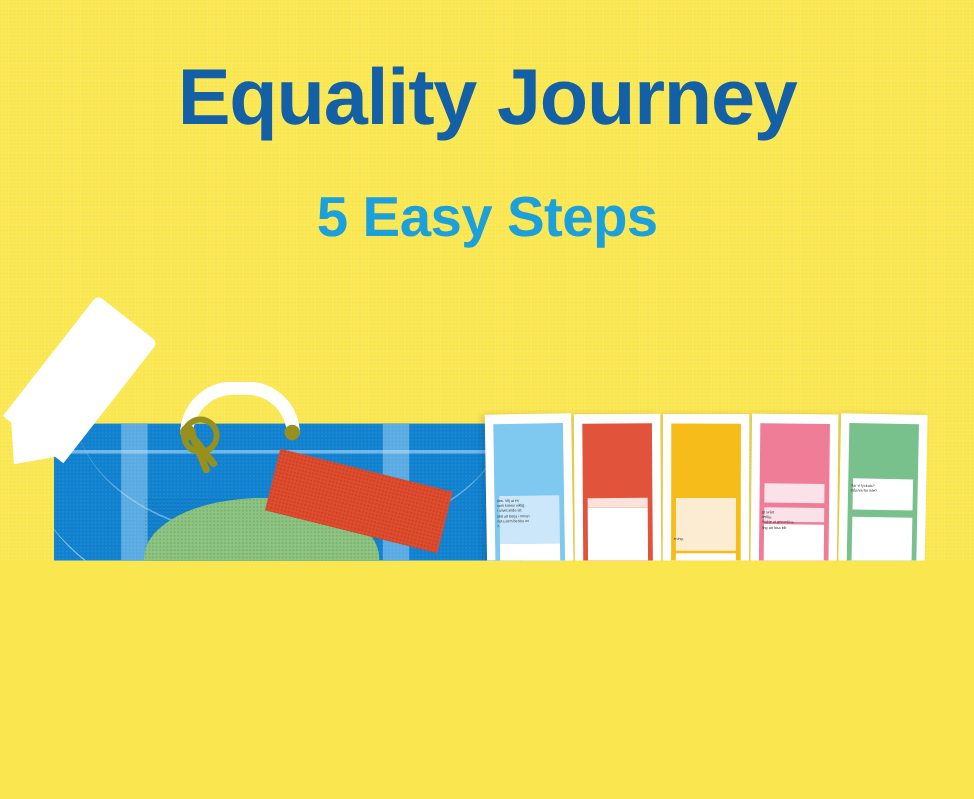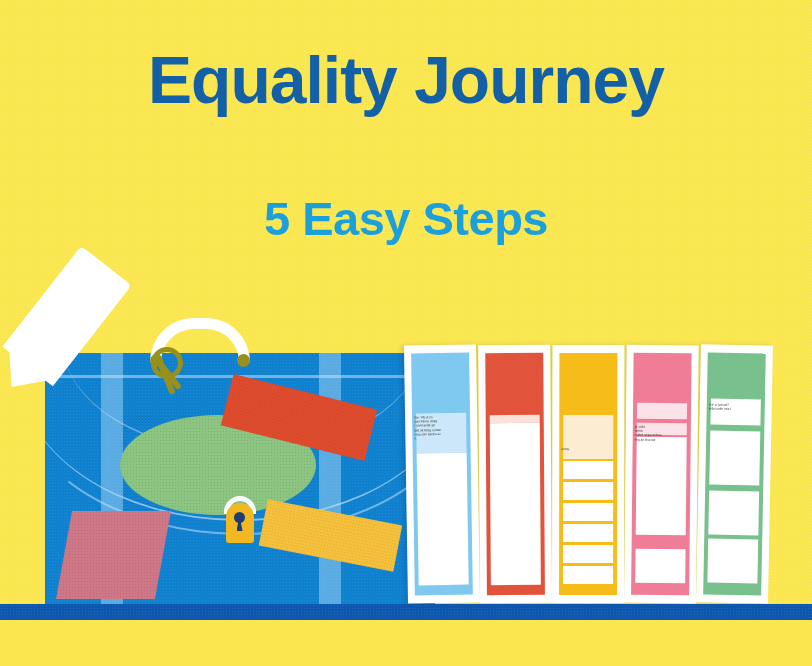--- a/index.html
+++ b/index.html
@@ -1,21 +1,21 @@
 <!DOCTYPE html>
 <html><head>
 <meta charset="utf-8">
 <style>
   html,body{margin:0;padding:0;}
   body{
     width:812px;height:666px;overflow:hidden;
     font-family:"Liberation Sans", sans-serif;
     background:#FAE64F;
   }
-  #stage{position:relative;width:812px;height:620px;overflow:hidden;background:#FAE64F;}
+  #stage{position:relative;width:812px;height:467px;overflow:hidden;background:#FAE64F;}
 
   
   .bg-yellow{position:absolute;left:0;top:0;width:812px;height:666px;background:#FAE64F;}
   .bg-yellow:after{
     content:"";position:absolute;inset:0;
     background-image:radial-gradient(rgba(255,255,255,.30) 1px, transparent 1px);
     background-size:3px 3px;opacity:.5;
   }
   .desk{
     position:absolute;left:0;top:604px;width:812px;height:62px;
@@ -30,21 +30,20 @@
   
   .title{
     position:absolute;left:0;top:46px;width:812px;text-align:center;
     font-size:66px;font-weight:700;letter-spacing:-1px;color:#1360A6;
     line-height:1.05;
   }
   .subtitle{
     position:absolute;left:0;top:156px;width:812px;text-align:center;
     font-size:47px;font-weight:700;color:#1CA0DB;line-height:1.08;
     letter-spacing:-.5px;
-    margin-top:38px;
   }
 
   
   .case{
     position:absolute;left:45px;top:353px;width:390px;height:252px;
     background:#1081CF;overflow:hidden;
   }
   .case:after{
     content:"";position:absolute;inset:0;
     background-image:radial-gradient(rgba(255,255,255,.06) 1px, transparent 1px);

